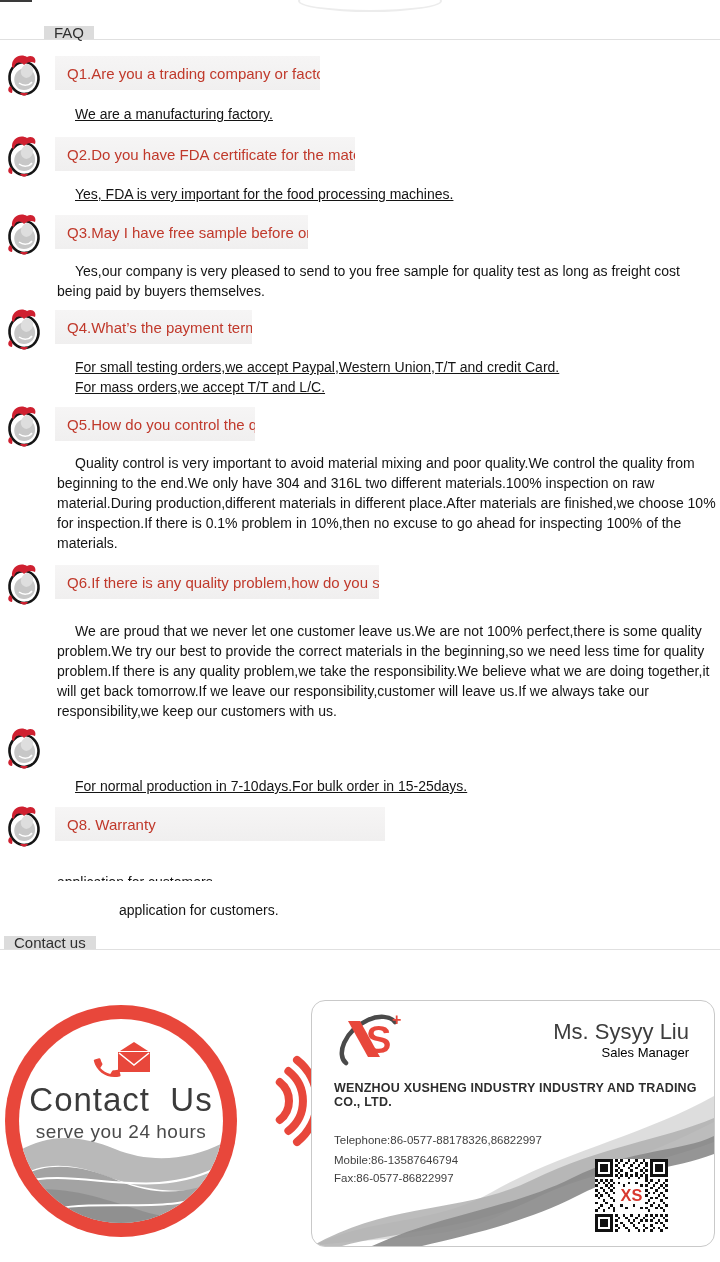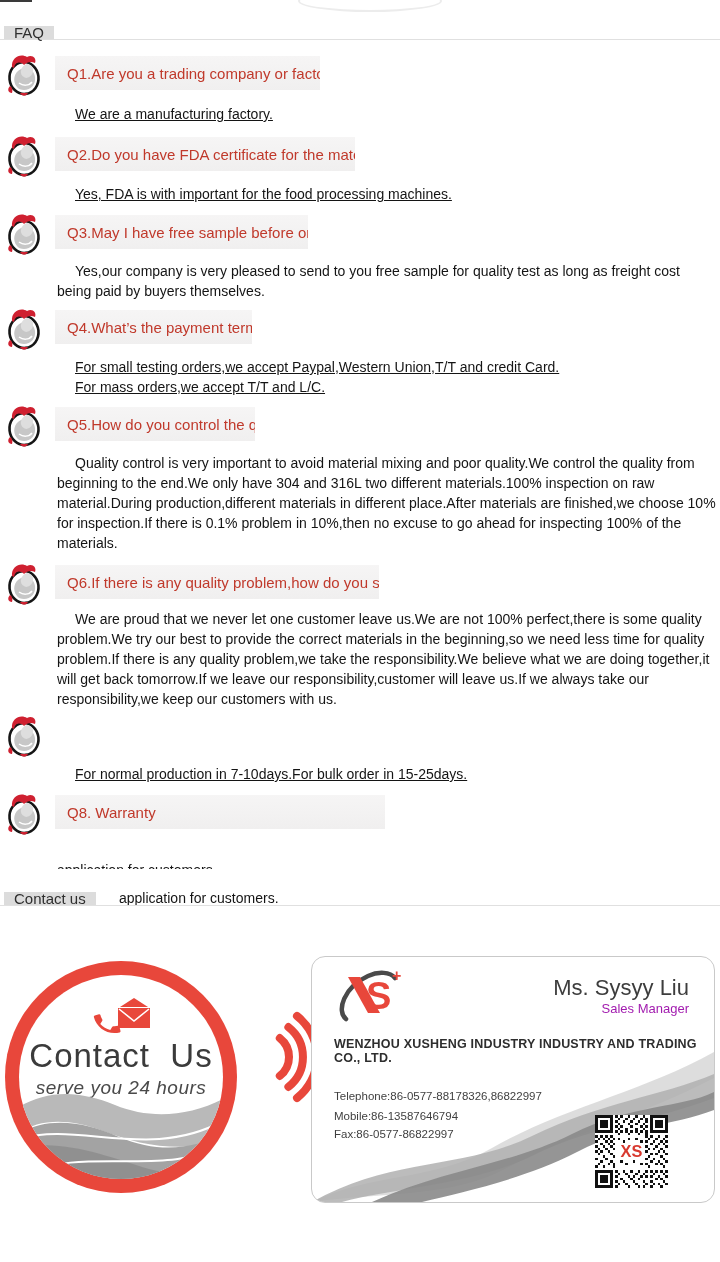--- a/index.html
+++ b/index.html
@@ -28,50 +28,50 @@
   .qw0{width:265px}.qw1{width:300px}.qw2{width:253px}.qw3{width:197px}
   .qw4{width:200px}.qw5{width:324px}.qw6{width:330px}.qw7{width:330px}
   .answer{font-size:14px;line-height:20px;color:#141414;white-space:pre-line;}
   .answer.short{margin-left:75px;text-decoration:underline;}
   .answer.para{margin-left:57px;width:661px;text-indent:18px;}
   .m-q1{margin-top:13px}.m-a1{margin-top:6px}
   .m-q2{margin-top:10px}.m-a2{margin-top:5px}
   .m-q3{margin-top:8px}.m-a3{margin-top:4px}
   .m-q4{margin-top:6px}.m-a4{margin-top:5px}
   .m-q5{margin-top:7px}.m-a5{margin-top:4px}
-  .m-q6{margin-top:9px}.m-a6{margin-top:2px}
+  .m-q6{margin-top:9px}.m-a6{margin-top:14px}
   .m-q7{margin-top:5px}.m-a7{margin-top:5px}
   .m-q8{margin-top:8px}.m-a8{margin-top:3px}
   .a8-clip{height:9px;overflow:hidden;}
   .a8-repeat{margin-top:-1px;padding-left:62px;text-indent:0;}
   
-  .contact-block{position:absolute;left:0;top:892px;width:644px;height:326px;}
+  .contact-block{position:absolute;left:0;top:936px;width:644px;height:326px;}
   .contact-area{position:absolute;left:0;top:31px;width:720px;height:295px;}
   
   .badge{position:absolute;left:5px;top:38px;width:232px;height:232px;
     border-radius:50%;background:#e8473b;}
   .badge-in{position:absolute;left:14px;top:14px;right:14px;bottom:14px;
     background:#fff;border-radius:50%;overflow:hidden;}
   .badge-icons{position:absolute;left:68px;top:16px;}
   .badge-title{position:absolute;left:0;top:62px;width:204px;text-align:center;
     font-size:33px;color:#3b3b3b;letter-spacing:1px;white-space:pre;}
   .badge-sub{position:absolute;left:0;top:102px;width:204px;text-align:center;
-    font-size:19px;color:#4a4a4a;letter-spacing:0.5px;font-style:italic;}
+    font-size:19px;color:#4a4a4a;letter-spacing:0.5px;}
   .badge-waves{position:absolute;left:0;bottom:0;}
   .signal-arcs{position:absolute;left:263px;top:72px;}
   
   .card{position:absolute;left:311px;top:33px;width:404px;height:247px;
     box-sizing:border-box;border:1px solid #c9c9c9;border-radius:14px;
     background:#fff;overflow:hidden;}
   .card-ribbons{position:absolute;left:0;bottom:0;}
   .card-logo{position:absolute;left:22px;top:10px;}
   .card-name{position:absolute;right:25px;top:18px;text-align:right;
     font-size:22px;color:#3d3d3d;}
   .card-role{position:absolute;right:25px;top:44px;text-align:center;
-    font-size:13px;color:#a21caf;}
+    font-size:13px;color:#000000;}
   .card-company{position:absolute;left:22px;top:80px;width:372px;
     font-size:12.5px;font-weight:bold;color:#2e2e2e;letter-spacing:0.2px;}
   .card-address{position:absolute;left:22px;top:101px;width:292px;
     font-size:11.5px;line-height:15px;color:#3f3f3f;}
   .card-tel{position:absolute;left:22px;top:133px;font-size:11.5px;color:#3f3f3f;}
   .card-mobile{position:absolute;left:22px;top:153px;font-size:11.5px;color:#3f3f3f;}
   .card-fax{position:absolute;left:22px;top:171px;font-size:11.5px;color:#3f3f3f;}
   .card-qr{position:absolute;left:283px;top:158px;}
 </style>
 </head>
@@ -87,40 +87,40 @@
       <path d="M12,34 C7,28 9,19 16,16 C23,13 29,17 30,24 C31,31 26,37 19,37 C16,37 13,36 12,34 Z" fill="#c7c7c7"></path>
       <ellipse cx="22" cy="18" rx="6" ry="7" fill="#dedede" transform="rotate(20 22 18)"></ellipse>
       <path d="M14,30 C18,33 24,33 27,29" stroke="#ffffff" stroke-width="1.5" fill="none"></path>
     </symbol>
   </defs>
 </svg>
 
 <div class="artifact-topline"></div>
 <div class="artifact-arc"></div>
 
-<div class="tab-row" style="margin-top:26px;">
+<div class="tab-row" style="margin-top:26px;padding-left:40px;">
   <div class="tab">FAQ</div>
 </div>
 <div class="divider"></div>
 
 <div class="qa-row m-q1">
   <svg class="qicon">
       <use href="#rooster"></use>
     </svg>
   <div class="qbox qw0">Q1.Are you a trading company or factory?</div>
 </div>
 <div class="answer short m-a1">We are a manufacturing factory.</div>
 
 <div class="qa-row m-q2">
   <svg class="qicon">
       <use href="#rooster"></use>
     </svg>
   <div class="qbox qw1">Q2.Do you have FDA certificate for the materials?</div>
 </div>
-<div class="answer short m-a2">Yes, FDA is with important for the food processing machines.</div>
+<div class="answer short m-a2">Yes, FDA is very important for the food processing machines.</div>
 
 <div class="qa-row m-q3">
   <svg class="qicon">
       <use href="#rooster"></use>
     </svg>
   <div class="qbox qw2">Q3.May I have free sample before ordering?</div>
 </div>
 <div class="answer para m-a3">Yes,our company is very pleased to send to you free sample for quality test as long as freight cost being paid by buyers themselves.</div>
 
 <div class="qa-row m-q4">

